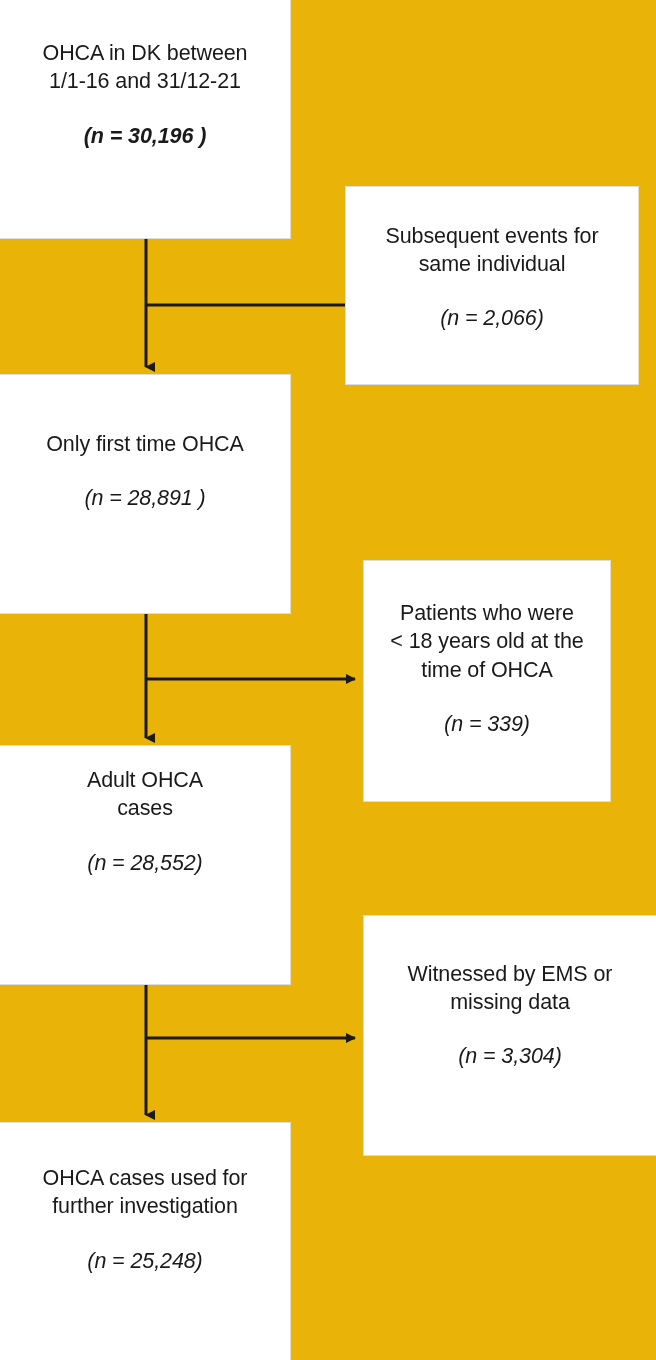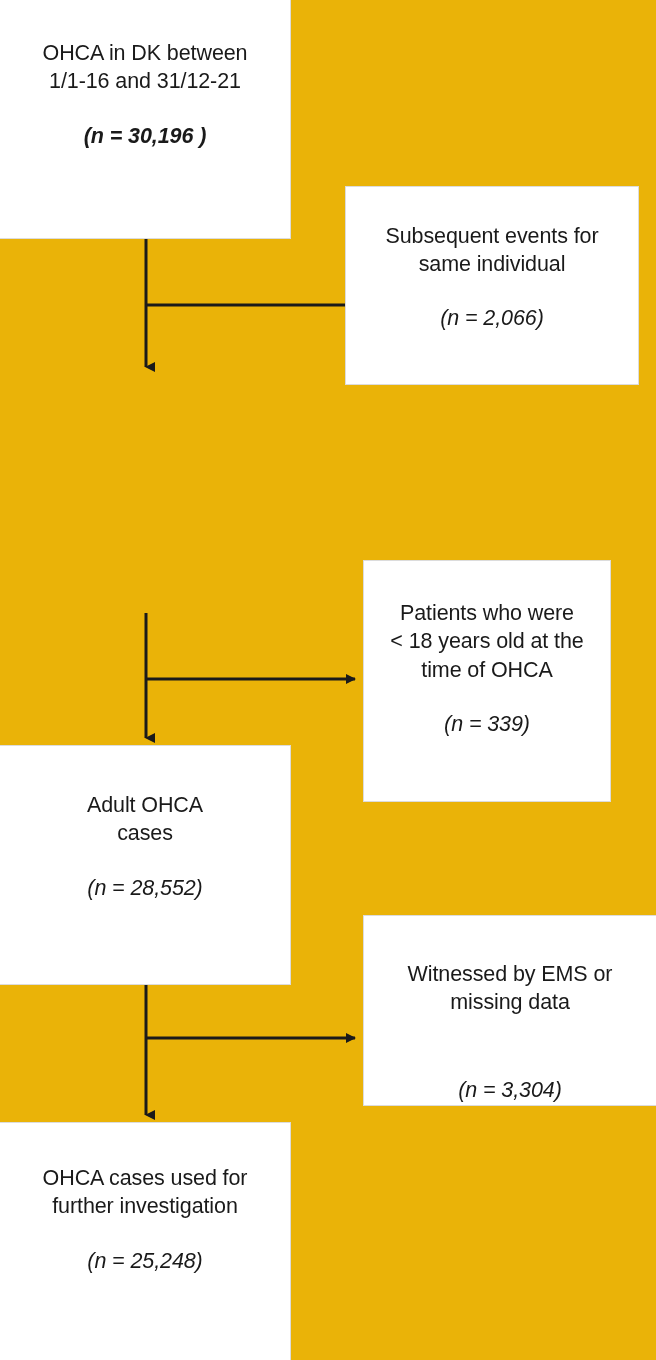--- a/index.html
+++ b/index.html
@@ -42,35 +42,35 @@
     font-style: italic;
     letter-spacing: -0.1px;
   }
   
   #node-total      { left: -1px;  top: -2px;    width: 292px; height: 241px; padding-top: 40px; }
   #node-total .count { margin-top: 27px; font-weight: bold; }
 
   #node-firsttime  { left: -1px;  top: 374px;  width: 292px; height: 240px; padding-top: 55px; }
   #node-firsttime .count { margin-top: 27px; }
 
-  #node-adult      { left: -1px;  top: 745px;  width: 292px; height: 240px; padding-top: 45px; }
+  #node-adult      { left: -1px;  top: 745px;  width: 292px; height: 240px; padding-top: 20px; }
   #node-adult .count { margin-top: 27px; }
 
   #node-final      { left: -1px;  top: 1122px; width: 292px; height: 240px; padding-top: 41px; }
   #node-final .count { margin-top: 27px; }
 
   
   #node-excl-subsequent { left: 345px; top: 186px;  width: 294px; height: 199px; padding-top: 35px; }
   #node-excl-subsequent .count { margin-top: 26px; }
 
   #node-excl-minors     { left: 363px; top: 560px;  width: 248px; height: 242px; padding-top: 38px; }
   #node-excl-minors .count { margin-top: 27px; }
 
-  #node-excl-ems        { left: 363px; top: 915px;  width: 294px; height: 191px; padding-top: 44px; gap: 18px; }
-  #node-excl-ems .count { margin-top: 42px; font-style: italic; }
+  #node-excl-ems        { left: 363px; top: 915px;  width: 294px; height: 241px; padding-top: 44px; }
+  #node-excl-ems .count { margin-top: 26px; font-style: italic; }
 
   
   #connectors {
     position: absolute;
     left: 0;
     top: 0;
     width: 656px;
     height: 1360px;
     pointer-events: none;
   }
@@ -111,20 +111,24 @@
       <line x1="146" y1="1038" x2="355" y2="1038" stroke="#1a1a1a" stroke-width="3" marker-end="url(#arrowright)"></line>
     </g>
   </svg>
 
   <div class="node" id="node-total">
     <div class="title">OHCA in DK between
 1/1-16 and 31/12-21</div>
     <div class="count">(n = 30,196 )</div>
   </div>
 
+  <div class="node" id="node-firsttime">
+    <div class="title">Only first time OHCA</div>
+    <div class="count">(n = 28,891 )</div>
+  </div>
 
   <div class="node" id="node-adult">
     <div class="title">Adult OHCA
 cases</div>
     <div class="count">(n = 28,552)</div>
   </div>
 
   <div class="node" id="node-final">
     <div class="title">OHCA cases used for
 further investigation</div>

